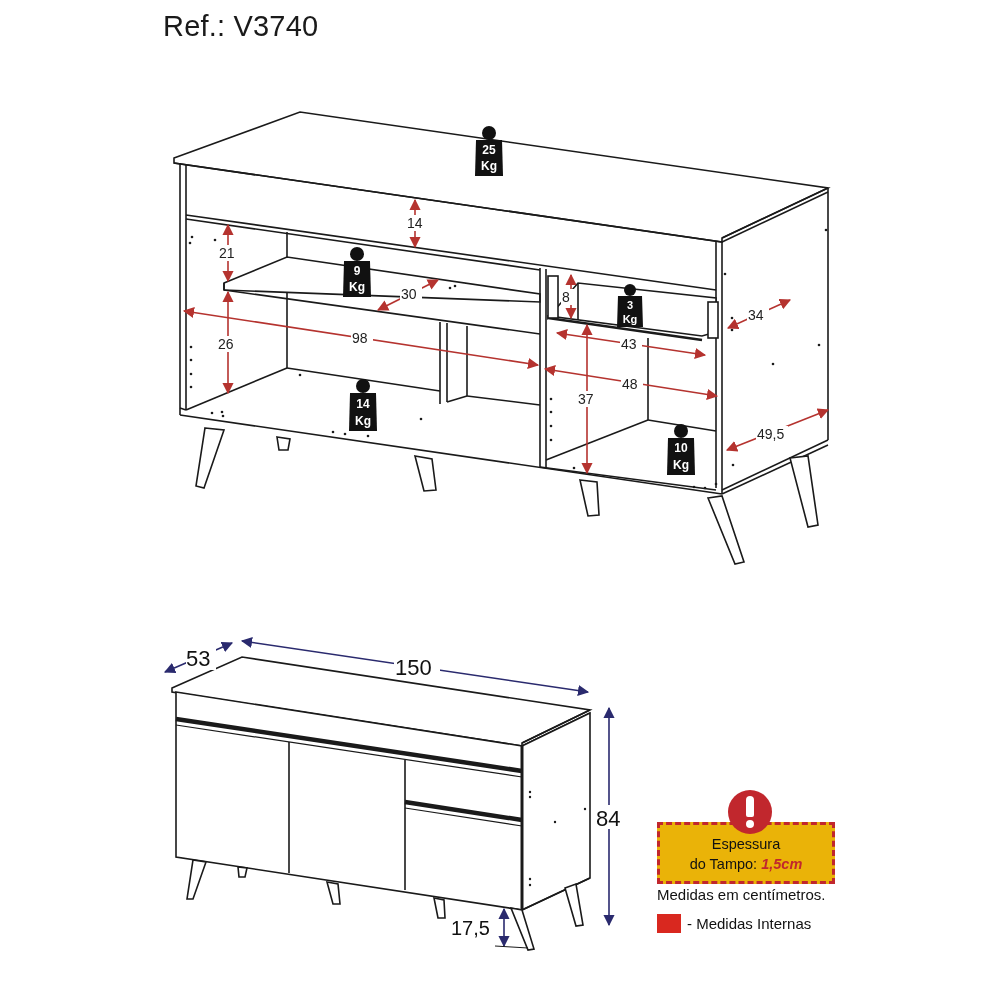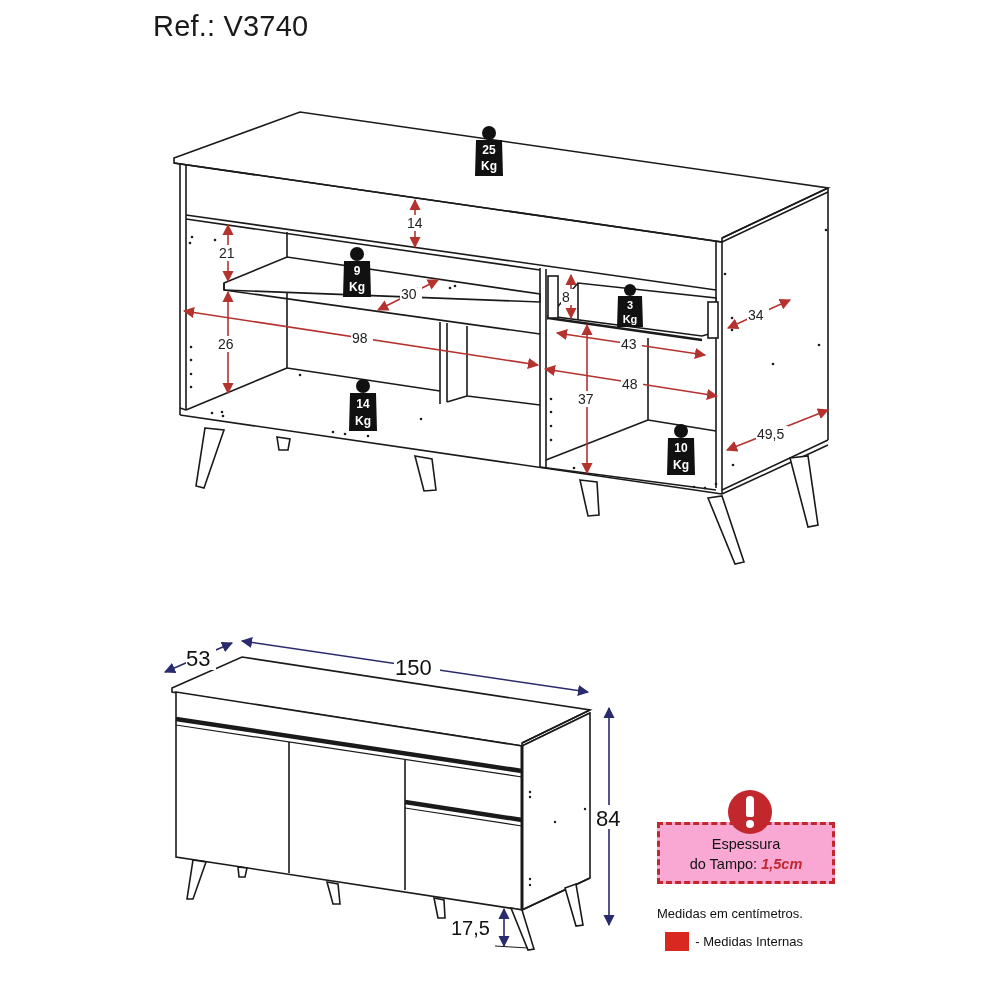--- a/index.html
+++ b/index.html
@@ -1,38 +1,38 @@
 <!DOCTYPE html>
 <html><head>
 <meta charset="utf-8">
 <style>
   html, body { margin: 0; padding: 0; background: #ffffff; }
   body { width: 1000px; height: 1000px; position: relative; overflow: hidden;
          font-family: "Liberation Sans", sans-serif; color: #1a1a1a; }
   #stage { position: absolute; left: 0; top: 0; width: 1000px; height: 1000px; }
-  .title { position: absolute; left: 153px; top: 10px; font-size: 29px; letter-spacing: 0.2px; }
+  .title { position: absolute; left: 163px; top: 10px; font-size: 29px; letter-spacing: 0.2px; }
   svg text { font-family: "Liberation Sans", sans-serif; }
   .dim-int { font-size: 14px; fill: #222; }
   .dim-ext { font-size: 22px; fill: #111; }
   .wtxt { font-size: 12px; font-weight: bold; fill: #ffffff; }
   .note-box { position: absolute; left: 657px; top: 822px; width: 178px; height: 62px;
-              border: 3px dashed #c1272d; box-sizing: border-box; background: #f9a8d4; }
+              border: 3px dashed #c1272d; box-sizing: border-box; background: #eab308; }
   .note-text { position: absolute; left: 0; right: 0; text-align: center; font-size: 14.5px; color: #111; }
   .note-l1 { top: 11px; }
   .note-l2 { top: 31px; }
   .note-strong { color: #c1272d; font-weight: bold; font-style: italic; }
   .alert-icon { position: absolute; left: 728px; top: 790px; width: 44px; height: 44px;
                 border-radius: 50%; background: #c1272d; }
   .alert-icon .bar { position: absolute; left: 18px; top: 6px; width: 8px; height: 21px;
                      background: #fff; border-radius: 4px 4px 2px 2px; }
   .alert-icon .dot { position: absolute; left: 18px; top: 30px; width: 8px; height: 8px;
                      background: #fff; border-radius: 50%; }
-  .legend { position: absolute; left: 657px; top: 906px; font-size: 13px; color: #111; }
+  .legend { position: absolute; left: 657px; top: 886px; font-size: 15px; color: #111; }
   .legend-head { margin-bottom: 6px; }
-  .legend-row { display: flex; align-items: center; height: 28px; justify-content: flex-end; }
+  .legend-row { display: flex; align-items: center; height: 28px; }
   .swatch { width: 24px; height: 19px; margin-right: 6px; }
 </style>
 </head>
 <body>
 
 <div id="stage">
 
   <div class="title">Ref.: V3740</div>
 
   <svg width="1000" height="1000" style="position:absolute;left:0;top:0">

